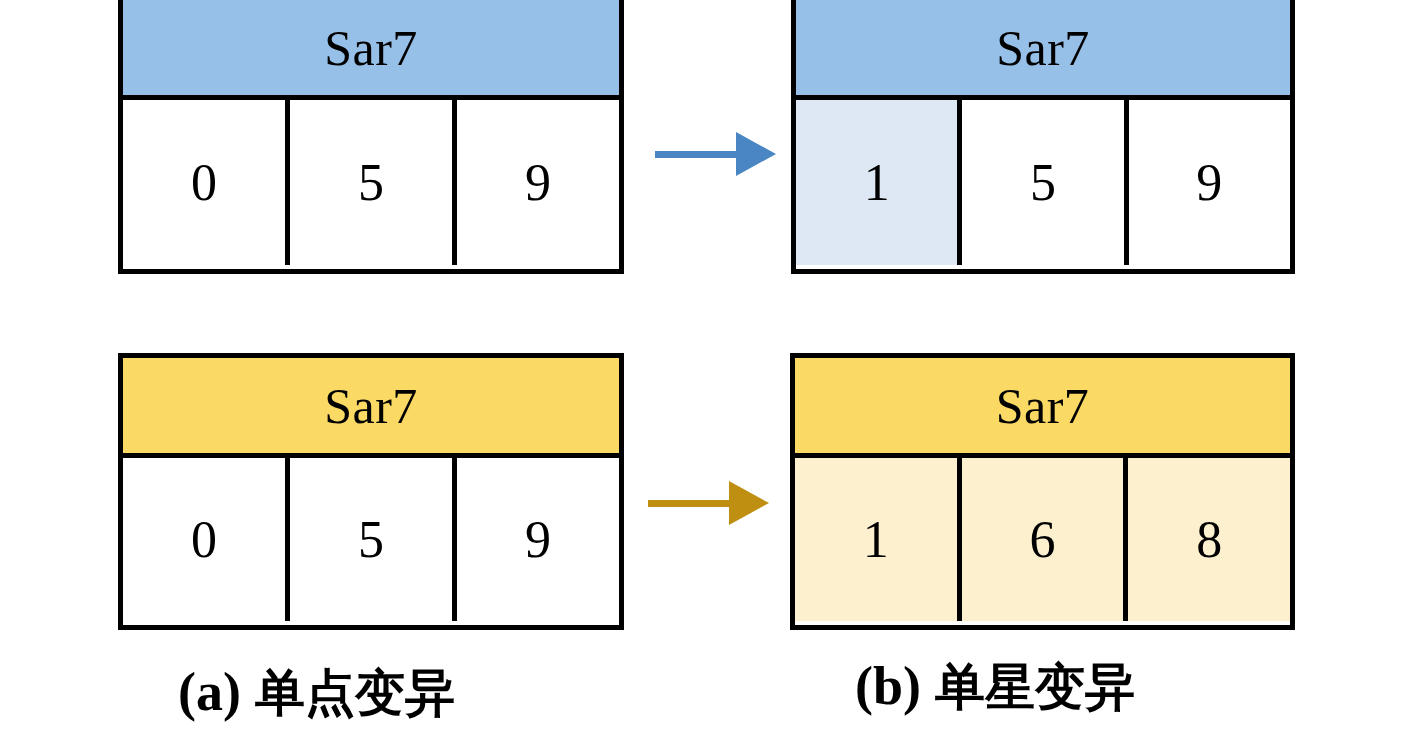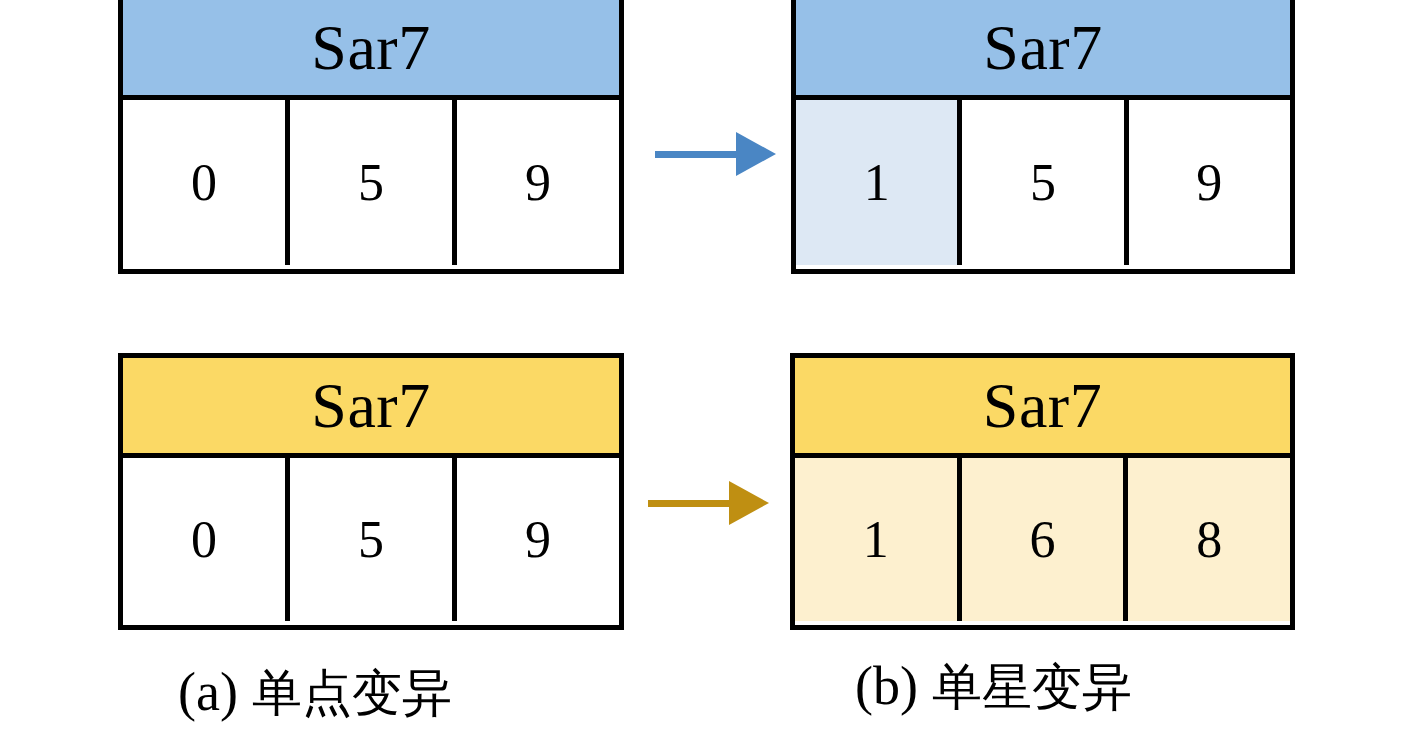--- a/index.html
+++ b/index.html
@@ -23,21 +23,21 @@
     box-sizing: border-box;
     background: #ffffff;
   }
   .seq-header {
     height: 100px;
     box-sizing: border-box;
     border-bottom: 5px solid #000000;
     display: flex;
     align-items: center;
     justify-content: center;
-    font-size: 64px;
+    font-size: 50px;
     line-height: 1;
     letter-spacing: 0.5px;
   }
   .seq-cells {
     display: flex;
     height: 165px;
     box-sizing: border-box;
   }
   .seq-cell {
     flex: 1 1 0;
@@ -74,20 +74,21 @@
     margin-left: -1px;
   }
 
   
   .caption {
     position: absolute;
     font-size: 54px;
     line-height: 1;
     white-space: nowrap;
     font-family: "Liberation Serif", "DejaVu Serif", serif;
+    font-weight: bold;
   }
   .caption .cap-tag {
     font-family: "Liberation Serif", "DejaVu Serif", serif;
   }
   .caption .cap-text {
     font-family: "DejaVu Sans", "Liberation Sans", sans-serif;
     font-size: 50px;
     margin-left: 14px;
   }
 </style>

